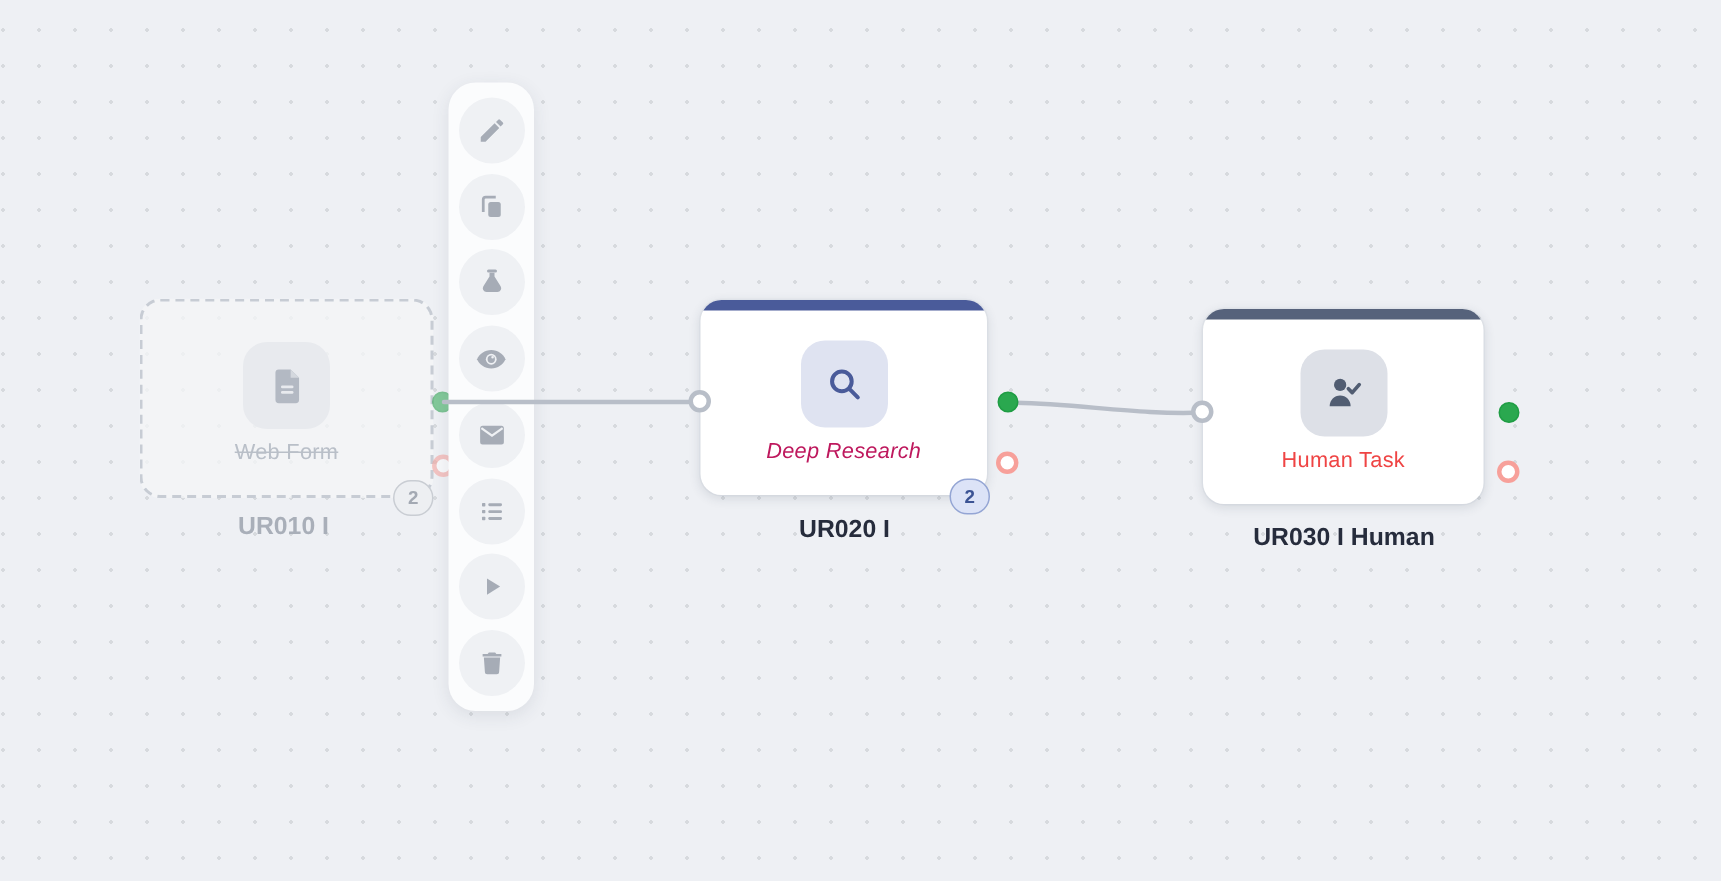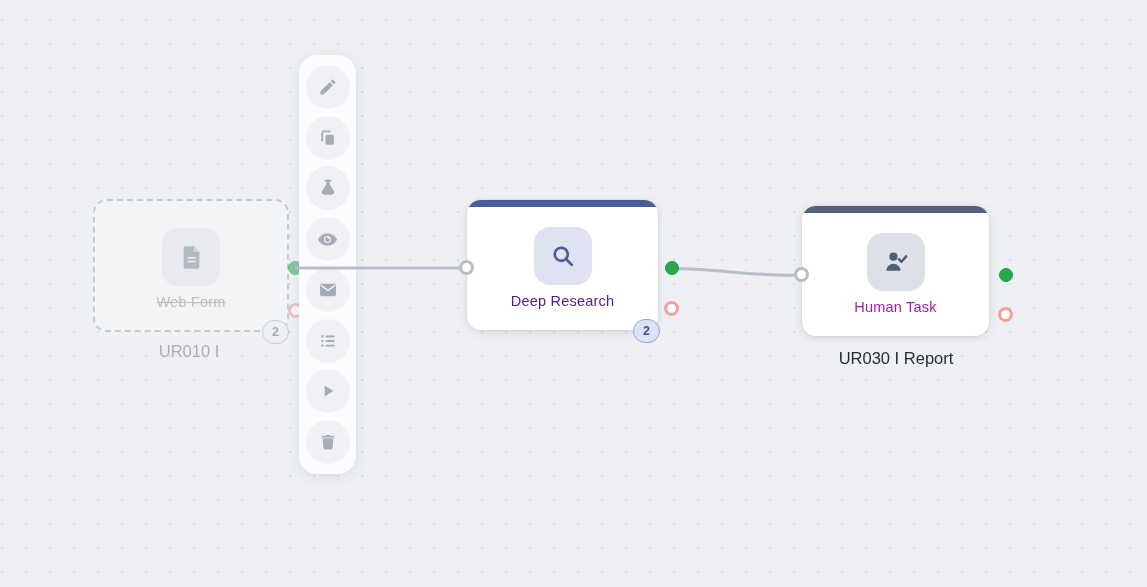--- a/index.html
+++ b/index.html
@@ -33,21 +33,21 @@
   .badge{
     position:absolute;z-index:15;
     min-width:27px;height:24px;border-radius:13px;box-sizing:border-box;
     display:flex;align-items:center;justify-content:center;
     font-size:12.5px;font-weight:bold;
   }
   .badge.blue{background:#dce3f7;border:1.5px solid #94a5d4;color:#3b5394;}
   .badge.gray{background:#edeff2;border:1.5px solid #c9cdd3;color:#a3a9b3;}
   .node-title{
     position:absolute;width:260px;text-align:center;z-index:10;
-    font-size:16.5px;font-weight:normal;line-height:23px;color:#262c3c;
+    font-size:16.5px;font-weight:bold;line-height:23px;color:#262c3c;
   }
   .node-title.dim{color:#a9afb9;}
   
   .node.disabled{
     background:rgba(244,245,247,.75);
     border:2px dashed #c7ccd4;box-shadow:none;overflow:visible;
     z-index:5;
   }
   .node.disabled .icon-square{background:#e8eaee;}
   .strike{text-decoration:line-through;color:#b9bfc8;}
@@ -173,40 +173,41 @@
   </div>
 
   <div class="node" style="left:467px;top:200px;width:191px;height:130px;">
     <div class="accent" style="background:#4a5b9a;"></div>
     <div class="icon-square" style="background:#dfe3f1;">
       <svg width="28" height="28" viewBox="0 0 24 24" fill="none" stroke="#4a5b9a" stroke-width="2.3" stroke-linecap="round">
         <circle cx="10.5" cy="10.5" r="5.6"></circle>
         <line x1="15.2" y1="15.2" x2="19.6" y2="19.6"></line>
       </svg>
     </div>
-    <div class="type-label" style="color:#4c1d95;">Deep Research</div>
+    <div class="type-label" style="color:#be185d;font-style:italic;">Deep Research</div>
   </div>
   <div class="badge blue" style="left:633px;top:319px;z-index:15;">2</div>
   <div class="port in" style="left:459px;top:260px;"></div>
   <div class="port success" style="left:665px;top:261px;"></div>
   <div class="port error" style="left:664px;top:301px;"></div>
   <div class="node-title" style="left:433px;top:342px;">
+    <div>UR020 I</div>
   </div>
 
   <div class="node" style="left:802px;top:206px;width:187px;height:130px;">
     <div class="accent" style="background:#56627b;"></div>
     <div class="icon-square" style="background:#dde0e7;">
       <svg width="28" height="28" viewBox="0 0 24 24">
         <circle cx="9.8" cy="7.4" r="3.5" fill="#515d72"></circle>
         <path d="M3.8 19.5c0-3.4 2.7-6.1 6-6.1s6 2.7 6 6.1z" fill="#515d72"></path>
         <path d="M14.5 9.6l2.2 2.2 4-4.6" fill="none" stroke="#515d72" stroke-width="2.1" stroke-linecap="round" stroke-linejoin="round"></path>
       </svg>
     </div>
-    <div class="type-label" style="color:#a21caf;">Human Task</div>
+    <div class="type-label" style="color:#ef4444;">Human Task</div>
   </div>
   <div class="port in" style="left:794px;top:267px;"></div>
   <div class="port success" style="left:999px;top:268px;"></div>
   <div class="port error" style="left:998px;top:307px;"></div>
   <div class="node-title" style="left:766px;top:347px;">
-    <div>UR030 I Report</div>
+    <div>UR030 I Human</div>
   </div>
 
 </div>
 
 </body></html>

